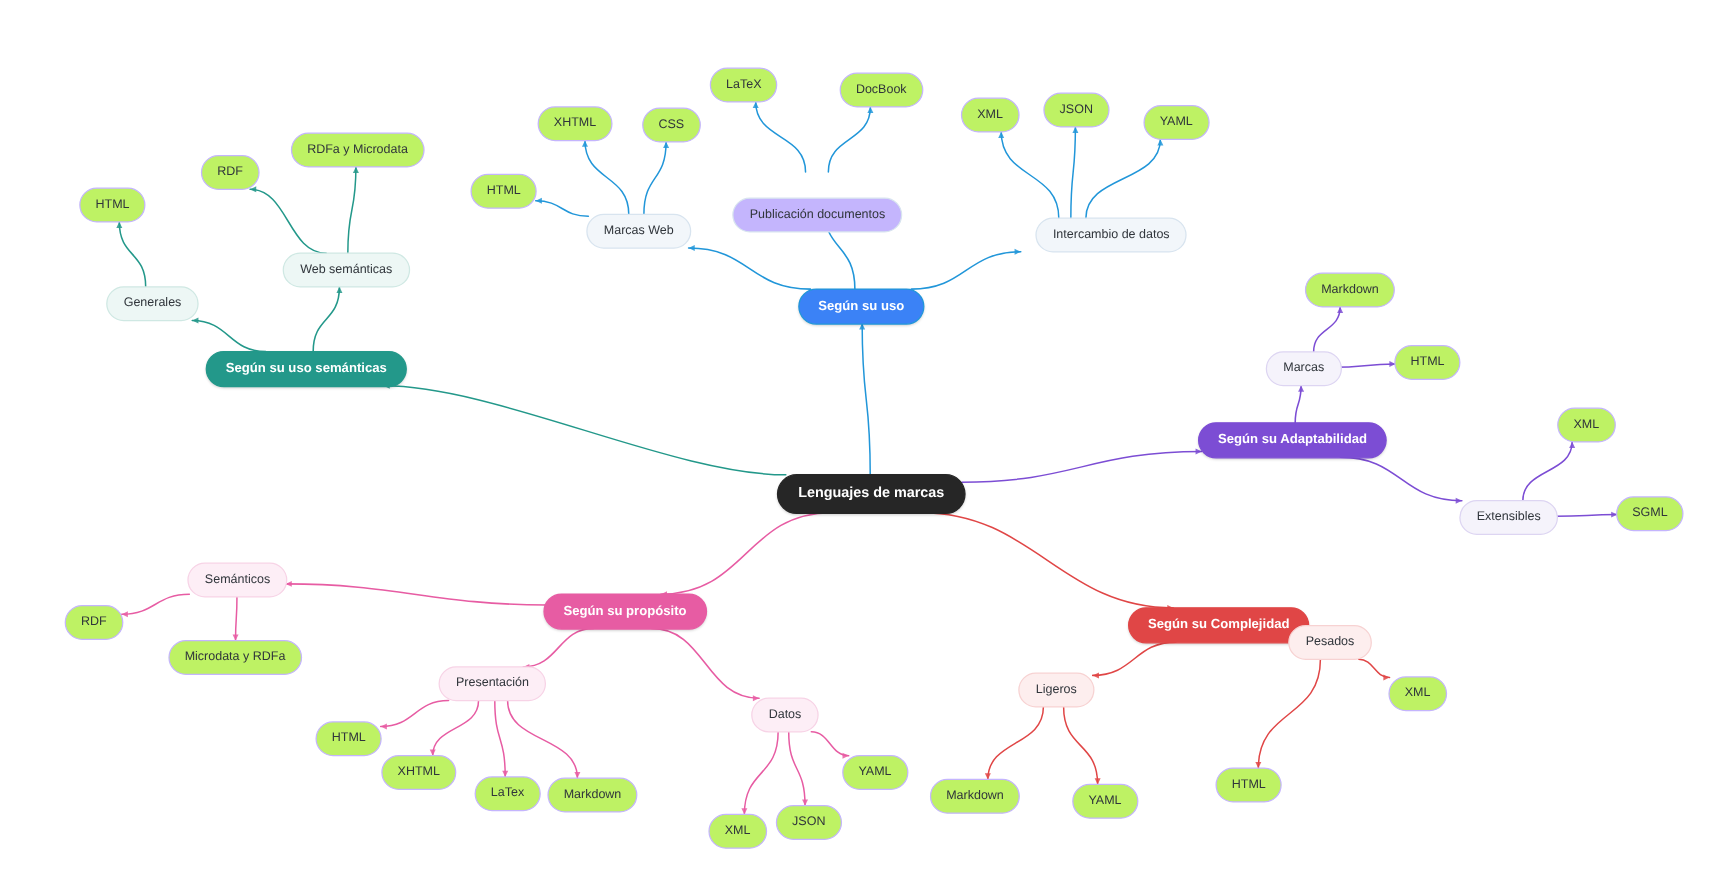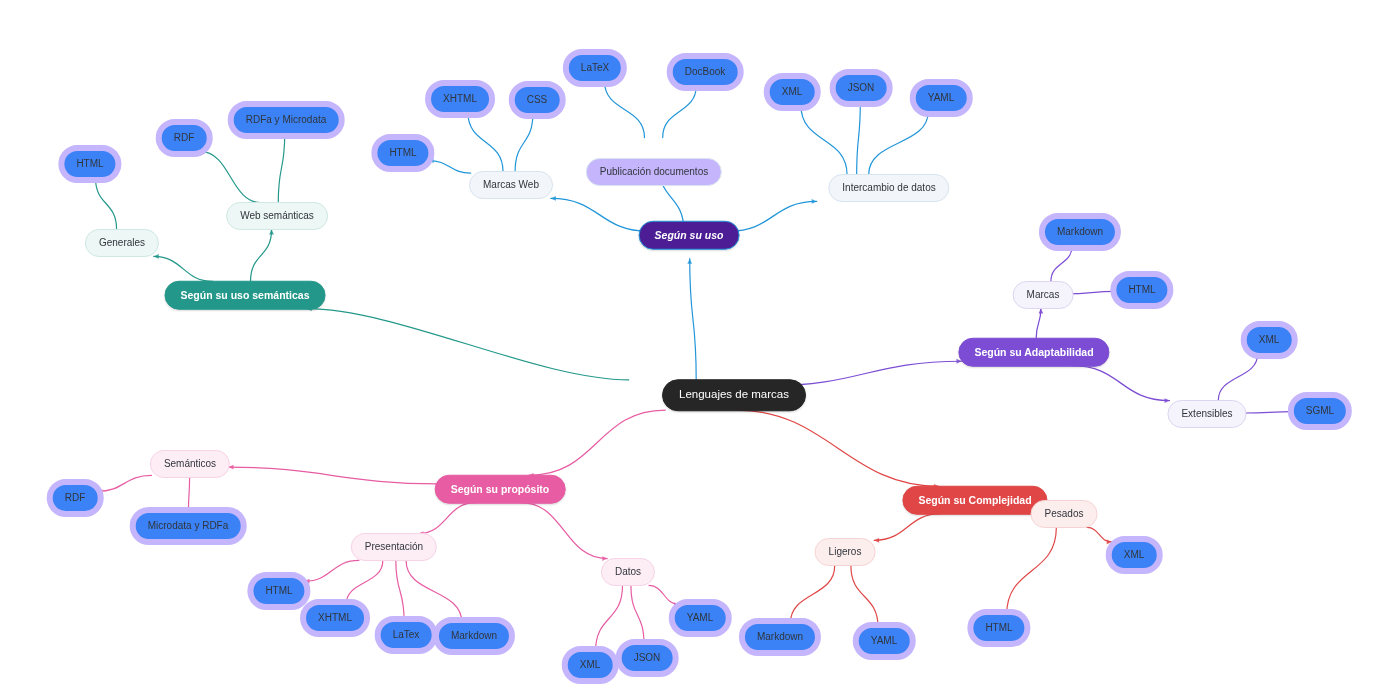--- a/index.html
+++ b/index.html
@@ -38,25 +38,24 @@
     border-radius: 999px;
     text-align: center;
     line-height: 1;
     user-select: none;
   }
   
   .node.root {
     background: #262626;
     color: #ffffff;
     font-size: 11.5px;
-    font-weight: normal;
+    font-weight: bold;
     padding: 9px 16px;
     border: 1px solid #262626;
     box-shadow: 0 1px 2px rgba(0,0,0,0.18);
-    margin-left: 37px;
   }
   
   .node.branch {
     color: #ffffff;
     font-size: 10.5px;
     font-weight: bold;
     padding: 8px 15px;
     border-radius: 999px;
     box-shadow: 0 1px 2px rgba(0,0,0,0.16);
   }
@@ -70,22 +69,22 @@
     background: #f7f7f9;
     border: 1px solid #e2e4e8;
   }
   
   .node.leaf {
     color: #30353b;
     font-size: 10px;
     font-weight: normal;
     padding: 8px 12px;
     border-radius: 999px;
-    background: #3b82f6;
-    border: 6px solid #c4b5fd;
+    background: #bef264;
+    border: 1px solid #c4b5fd;
   }
 </style>
 </head>
 <body>
 
 <div id="mindmap">
   <svg id="edges" viewBox="0 0 1385 699" preserveAspectRatio="none">
       <path d="M 628.6576 379.88 C 538.6576 379.88 396.8336 308.68 306.8336 308.68" fill="none" stroke="#23988a" stroke-width="1.2" stroke-linecap="round"></path>
       <polygon points="306.8336,308.68 311.7860590629397,306.28768956238827 311.7860590629397,311.07231043761175" fill="#23988a" opacity="0.85"></polygon>
       <path d="M 212.64153846153846 281.32 C 183.21615384615384 281.32 183.21615384615384 256.44 153.79076923076923 256.44" fill="none" stroke="#23988a" stroke-width="1.25" stroke-linecap="round"></path>
@@ -192,21 +191,21 @@
       </div>
       <div class="node sub" style="left: 277px; top: 216px; background: rgb(237, 247, 245); border-color: rgb(207, 232, 227);">
         <span>Web semánticas</span>
       </div>
       <div class="node leaf" style="left: 184px; top: 138px;">
         <span>RDF</span>
       </div>
       <div class="node leaf" style="left: 286px; top: 120px;">
         <span>RDFa y Microdata</span>
       </div>
-      <div class="node branch" style="left: 689px; top: 235px; background: #4c1d95; border: 1px solid rgb(33, 150, 217); font-style: italic;">
+      <div class="node branch" style="left: 689px; top: 245px; background: #3b82f6; border: 1px solid rgb(33, 150, 217);">
         <span>Según su uso</span>
       </div>
       <div class="node sub" style="left: 511px; top: 185px; background: rgb(242, 246, 250); border-color: rgb(216, 228, 239);">
         <span>Marcas Web</span>
       </div>
       <div class="node leaf" style="left: 403px; top: 153px;">
         <span>HTML</span>
       </div>
       <div class="node leaf" style="left: 460px; top: 99px;">
         <span>XHTML</span>

